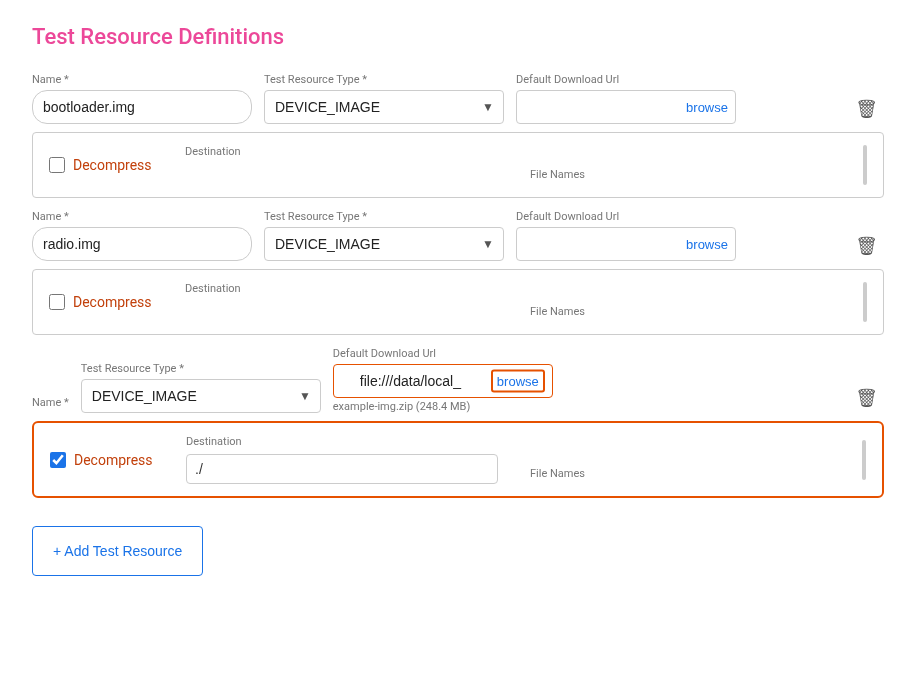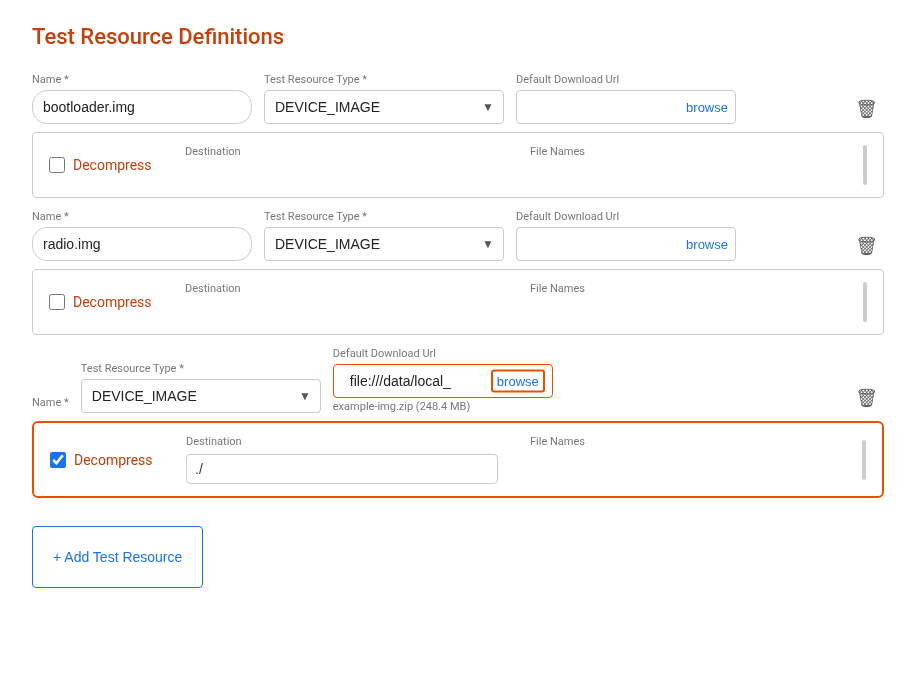--- a/index.html
+++ b/index.html
@@ -7,21 +7,21 @@
       font-family: -apple-system, BlinkMacSystemFont, 'Segoe UI', Roboto, sans-serif;
       background: #fff;
       padding: 24px 32px;
       color: #333;
       font-size: 14px;
     }
     .page-title {
       font-size: 22px;
       font-weight: 500;
       margin-bottom: 24px;
-      color: #c2410c;
+      color: #ec4899;
     }
     .resource-row {
       display: flex;
       align-items: flex-end;
       gap: 12px;
       margin-bottom: 4px;
     }
     .field-group {
       display: flex;
       flex-direction: column;
@@ -69,21 +69,21 @@
     }
 
     .url-wrapper {
       position: relative;
       width: 220px;
     }
     .url-wrapper input {
       width: 100%;
       border: 1px solid #ccc;
       border-radius: 4px;
-      padding: 8px 60px 8px 16px;
+      padding: 8px 60px 8px 26px;
       font-size: 14px;
       color: #222;
       background: #fff;
       outline: none;
     }
     .url-wrapper input.highlighted {
       border-color: #e65100;
     }
     .browse-btn {
       position: absolute;
@@ -169,20 +169,21 @@
     .destination-area.empty input {
       border: none;
       background: transparent;
       padding: 0;
     }
     .filenames-area {
       display: flex;
       flex-direction: column;
       flex: 1;
       padding: 0 16px;
+      justify-content: flex-end;
     }
     .filenames-area .field-label {
       font-size: 11px;
       color: #777;
       margin-bottom: 4px;
     }
     .filenames-text {
       font-size: 14px;
       color: #333;
       line-height: 1.6;
@@ -199,21 +200,21 @@
     .url-sub-text {
       font-size: 11px;
       color: #777;
       margin-top: 2px;
     }
 
     .add-btn {
       margin-top: 16px;
       border: 1px solid #1a73e8;
       border-radius: 4px;
-      padding: 22px 20px;
+      padding: 16px 20px;
       color: #1a73e8;
       background: #fff;
       font-size: 14px;
       cursor: pointer;
     }
 
     .resource-section {
       margin-bottom: 4px;
     }
 

